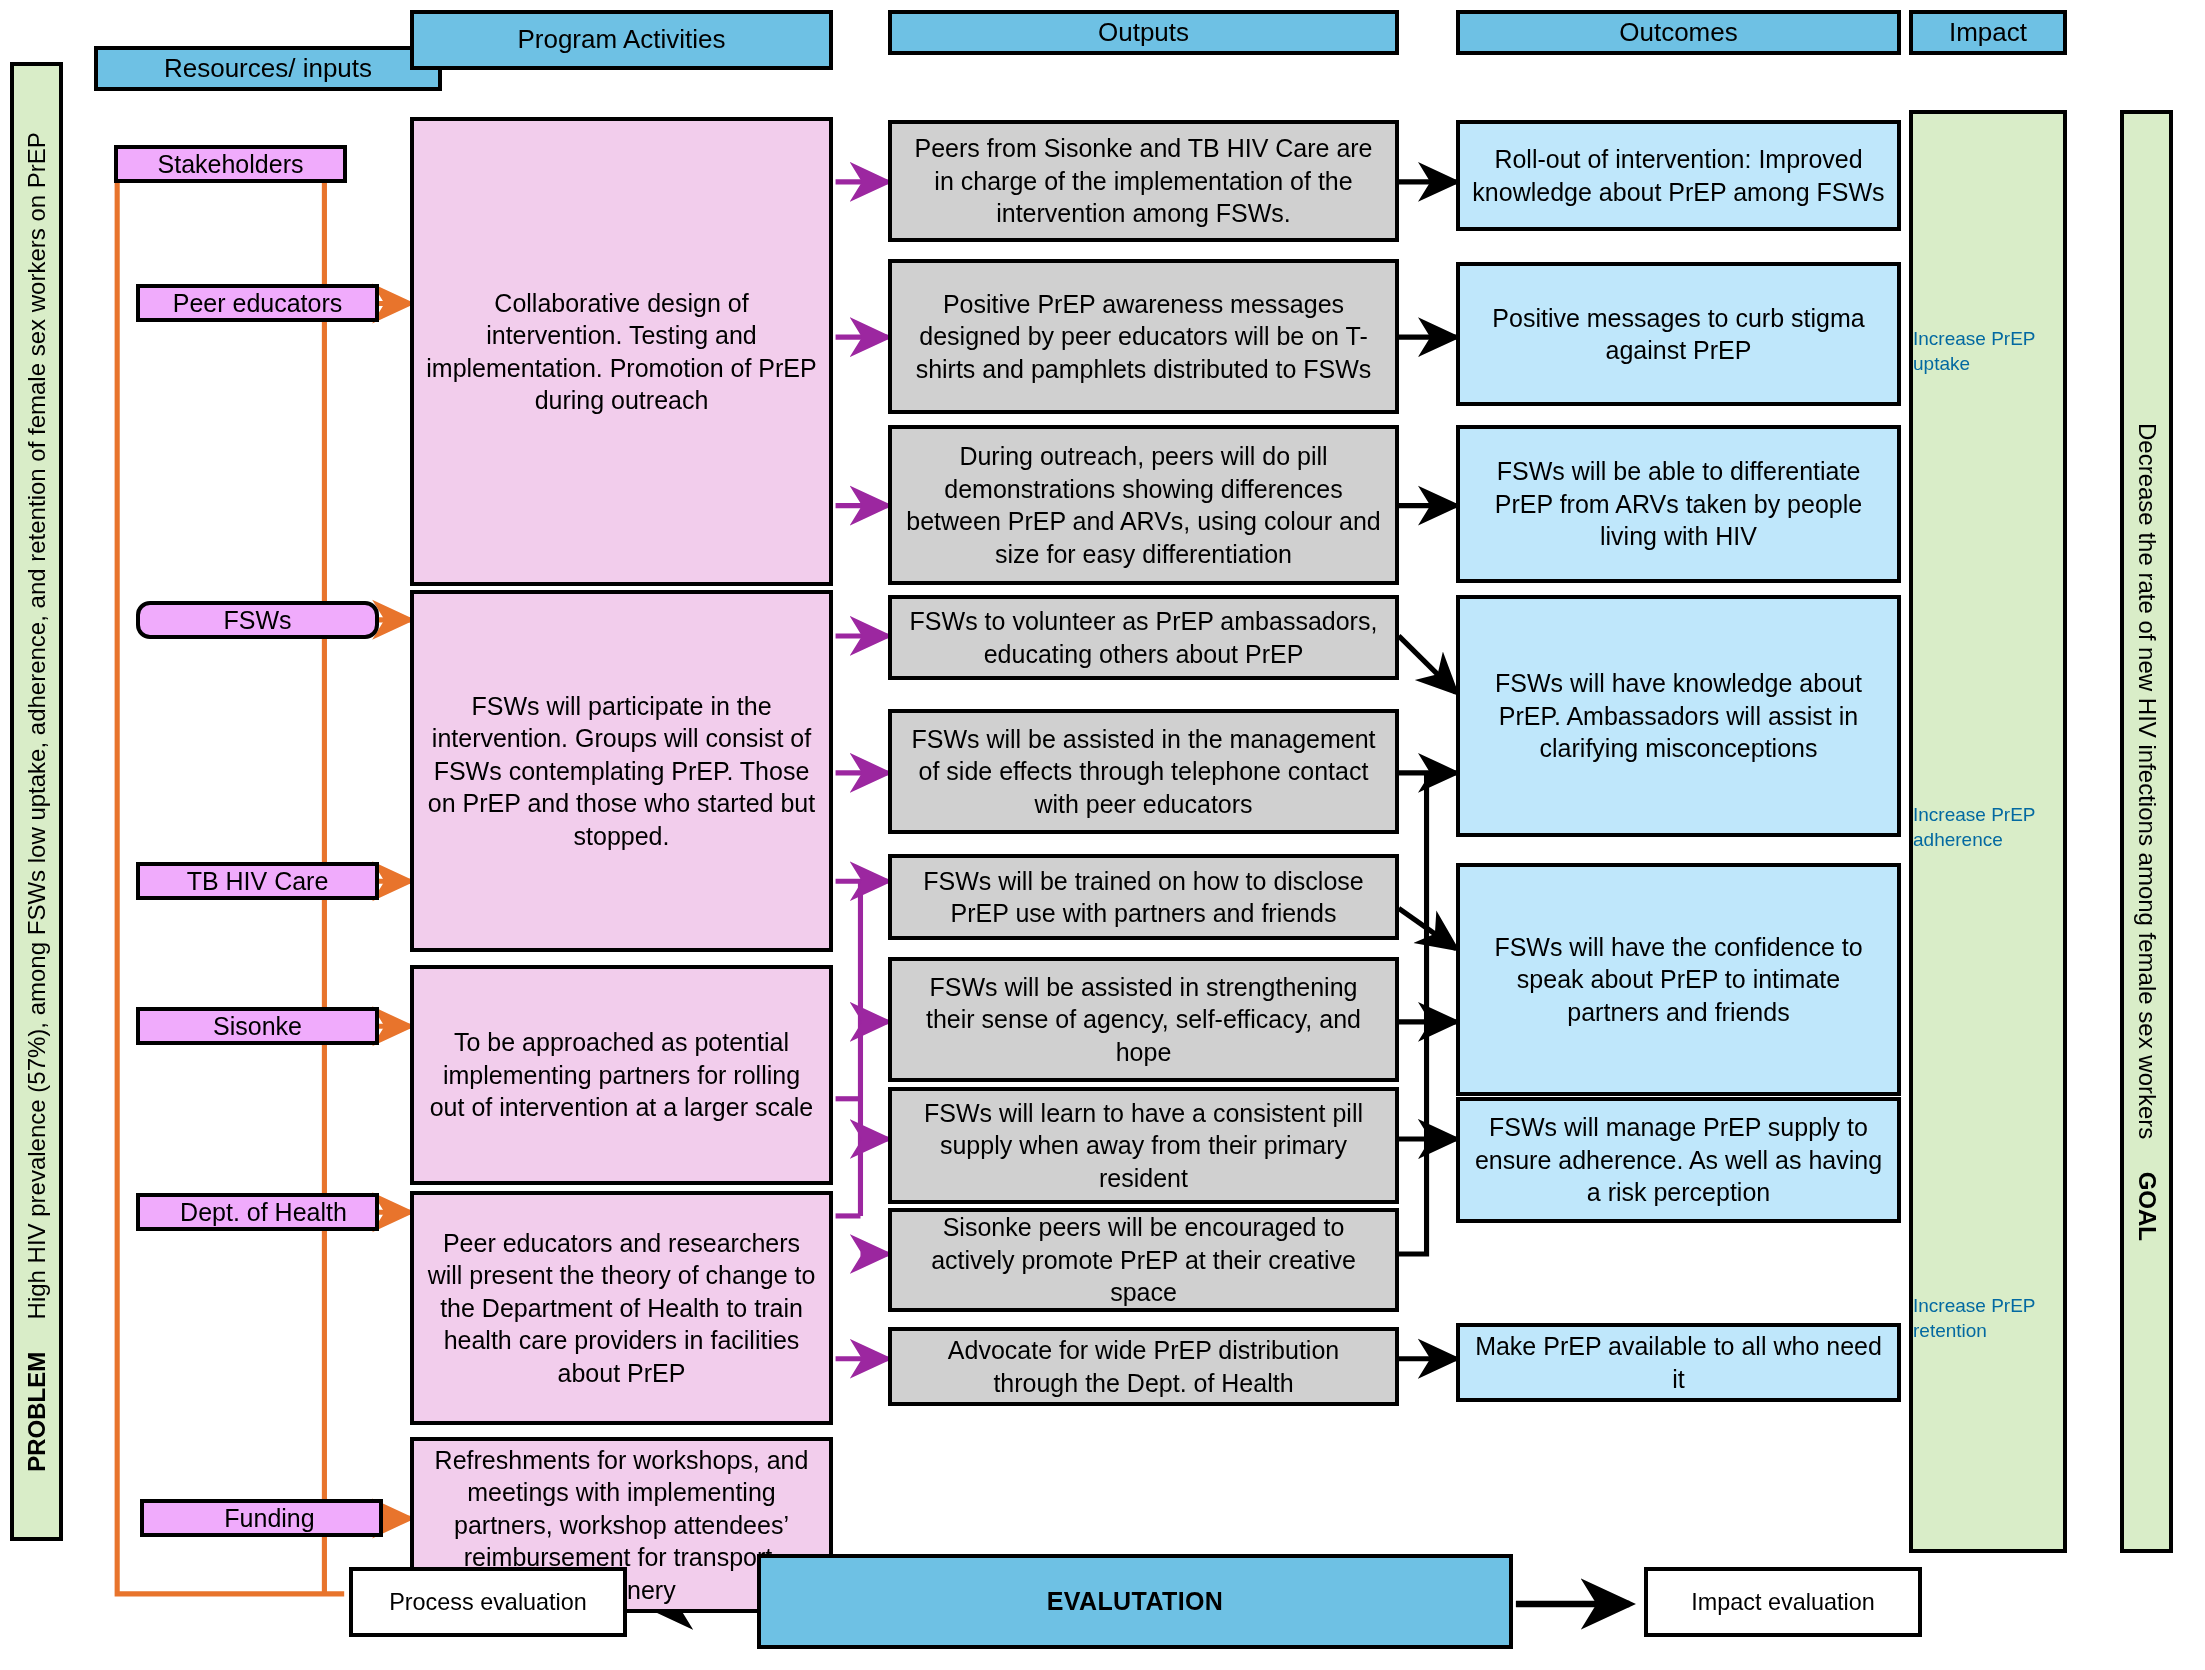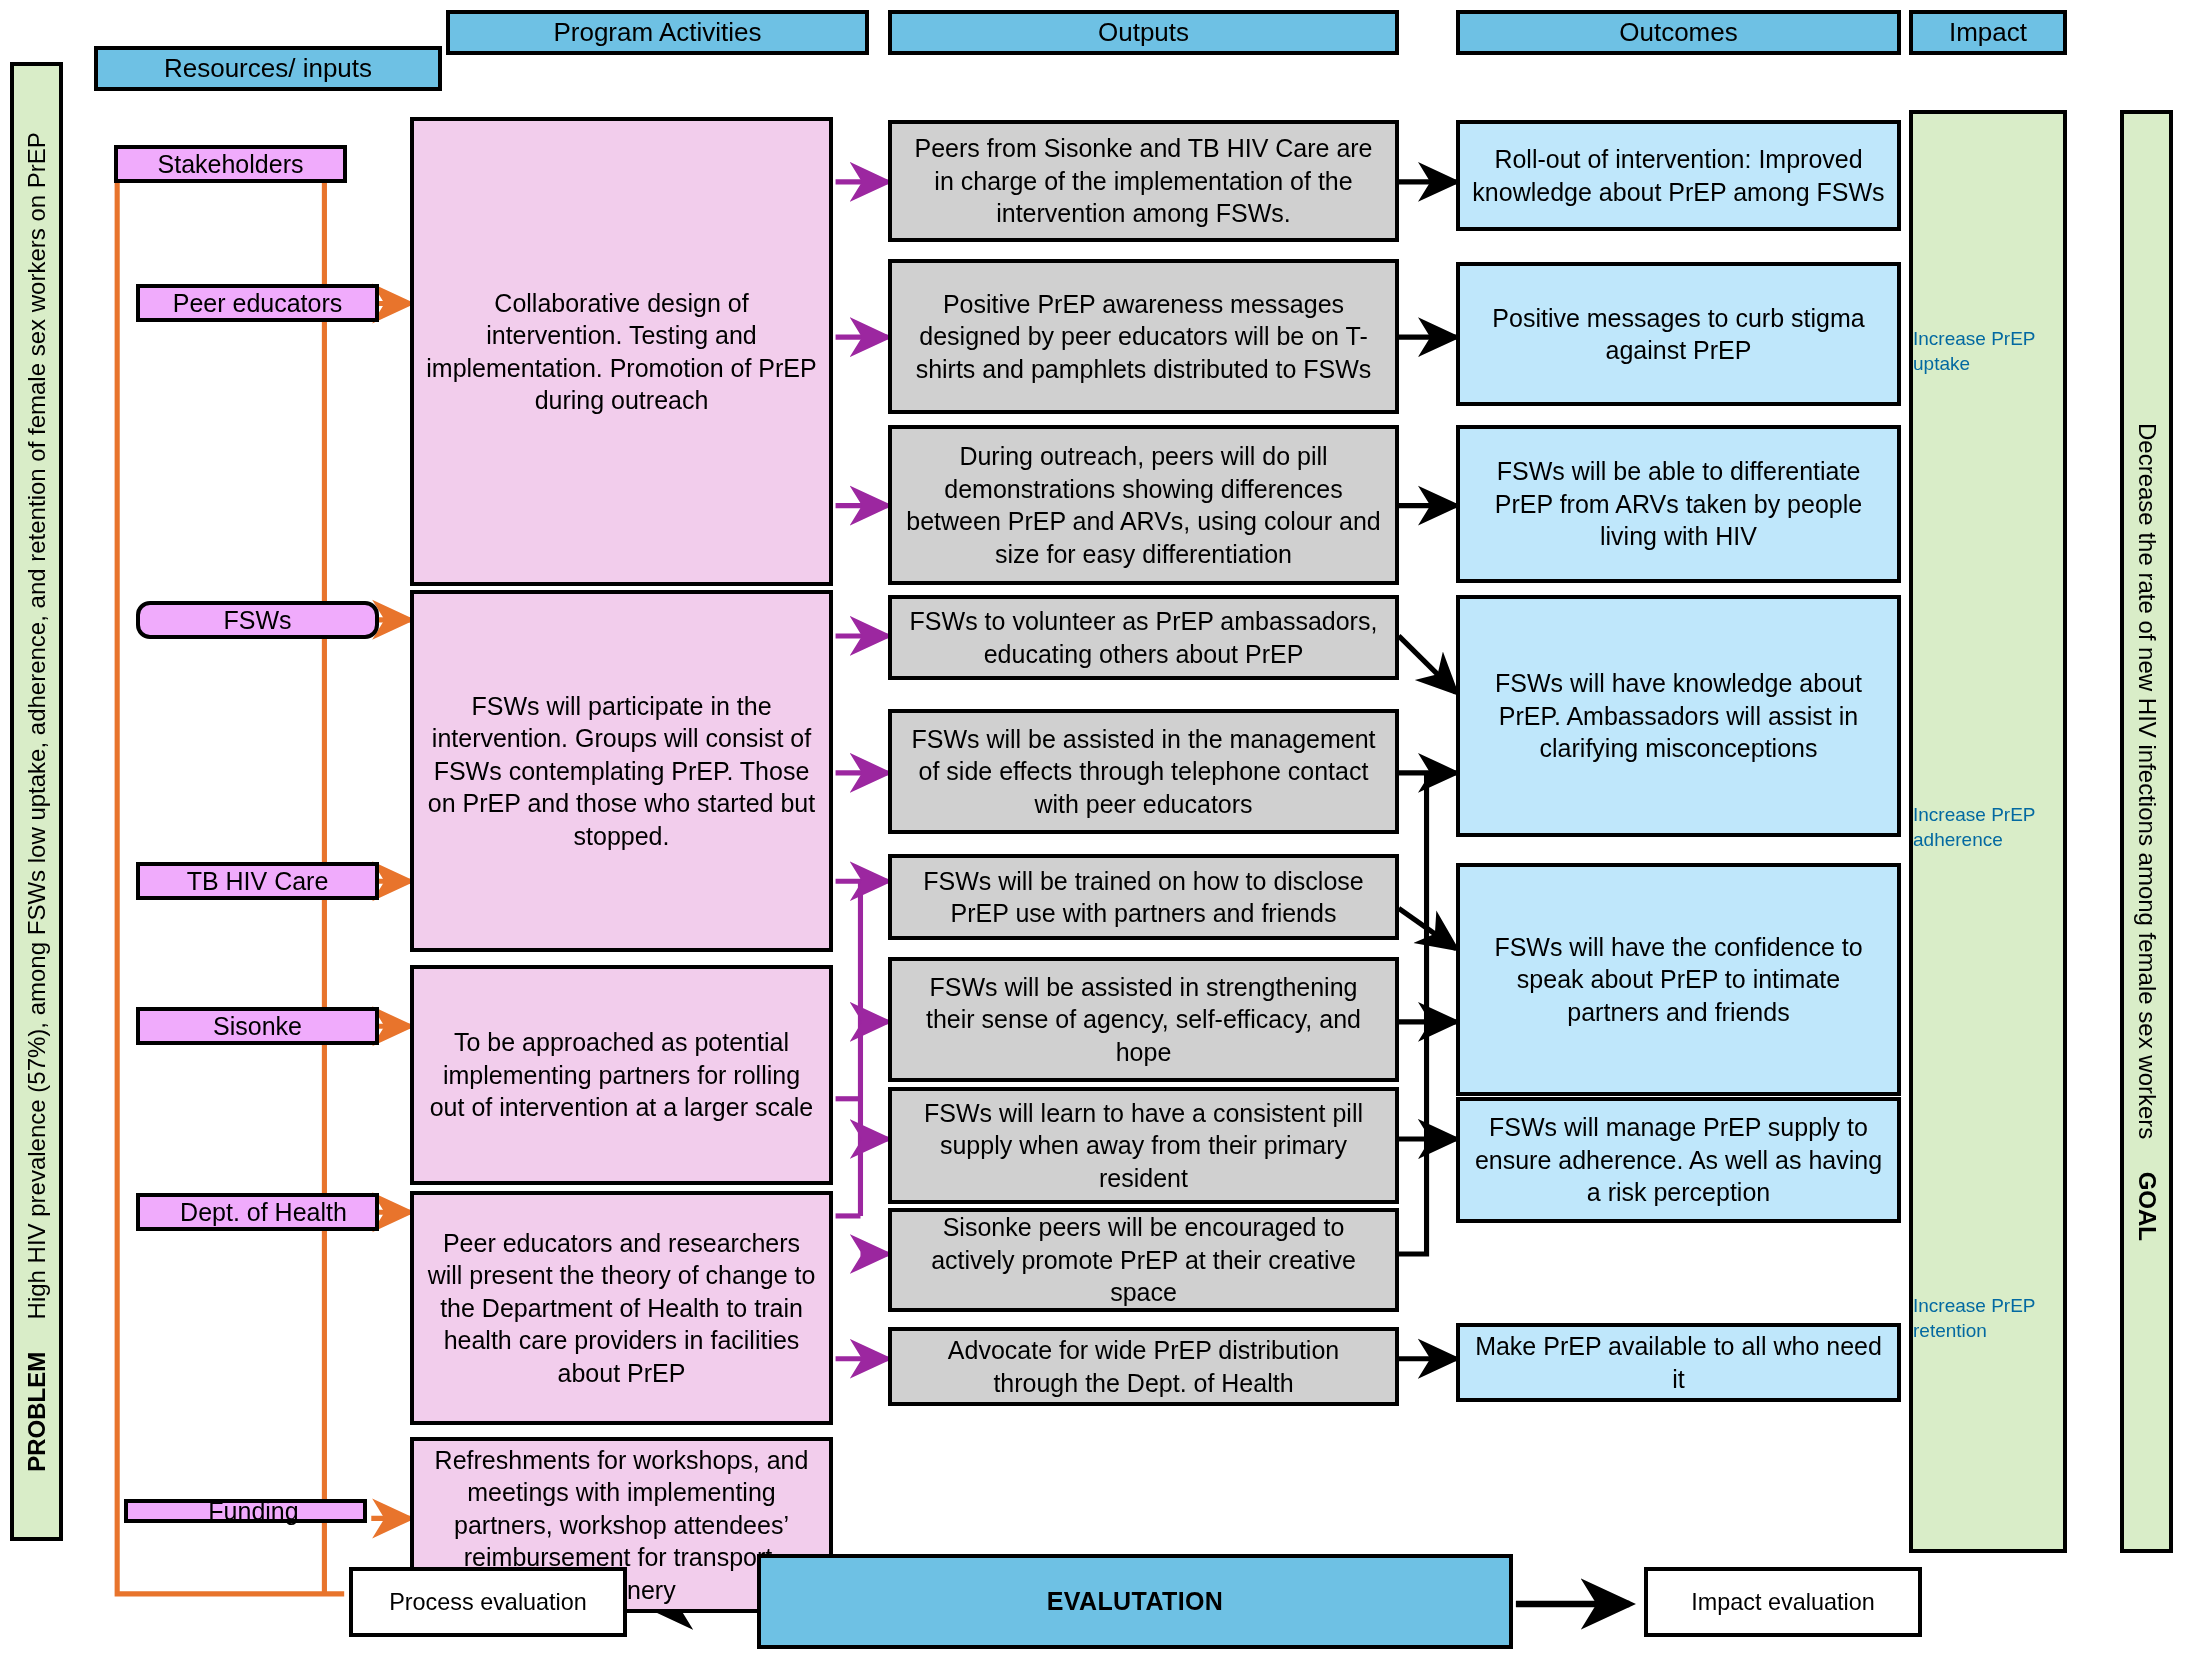--- a/index.html
+++ b/index.html
@@ -105,21 +105,21 @@
     <g stroke="#000" stroke-width="9" fill="none" marker-end="url(#ab)">
       <path d="M1030,2190 L880,2190"></path>
       <path d="M2070,2190 L2225,2190"></path>
     </g>
   </svg>
 
   <div class="box hdr" style="left:94px;top:10.3px;width:348px;height:45px;margin-top:36px;">
     <span class="txt">Resources/ inputs</span>
     </div>
 
-  <div class="box hdr" style="left:410px;top:10.3px;width:423px;height:45px;margin-left:36px;">
+  <div class="box hdr" style="left:410px;top:10.3px;width:423px;height:60px;">
     <span class="txt">Program Activities</span>
     </div>
 
   <div class="box hdr" style="left:888px;top:10.3px;width:511px;height:45px;">
     <span class="txt">Outputs</span>
     </div>
 
   <div class="box hdr" style="left:1456px;top:10.3px;width:445px;height:45px;">
     <span class="txt">Outcomes</span>
     </div>
@@ -161,21 +161,21 @@
     </div>
 
   <div class="box inputbox" style="left:136px;top:1007px;width:243px;height:38px;">
     <span class="txt">Sisonke</span>
     </div>
 
   <div class="box inputbox" style="left:136px;top:1193px;width:243px;height:38px;padding-left:12px;">
     <span class="txt">Dept. of Health</span>
     </div>
 
-  <div class="box inputbox" style="left:124px;top:1499px;width:243px;height:24px;padding-left:16px;">
+  <div class="box inputbox" style="left:140px;top:1499px;width:243px;height:38px;padding-left:16px;">
     <span class="txt">Funding</span>
     </div>
 
   <div class="box activity" style="left:410px;top:117px;width:423px;height:469px;">
     <span class="txt">Collaborative design of intervention. Testing and implementation. Promotion of PrEP during outreach</span>
     </div>
 
   <div class="box activity" style="left:410px;top:590px;width:423px;height:362px;">
     <span class="txt">FSWs will participate in the intervention. Groups will consist of FSWs contemplating PrEP. Those on PrEP and those who started but stopped.</span>
     </div>

